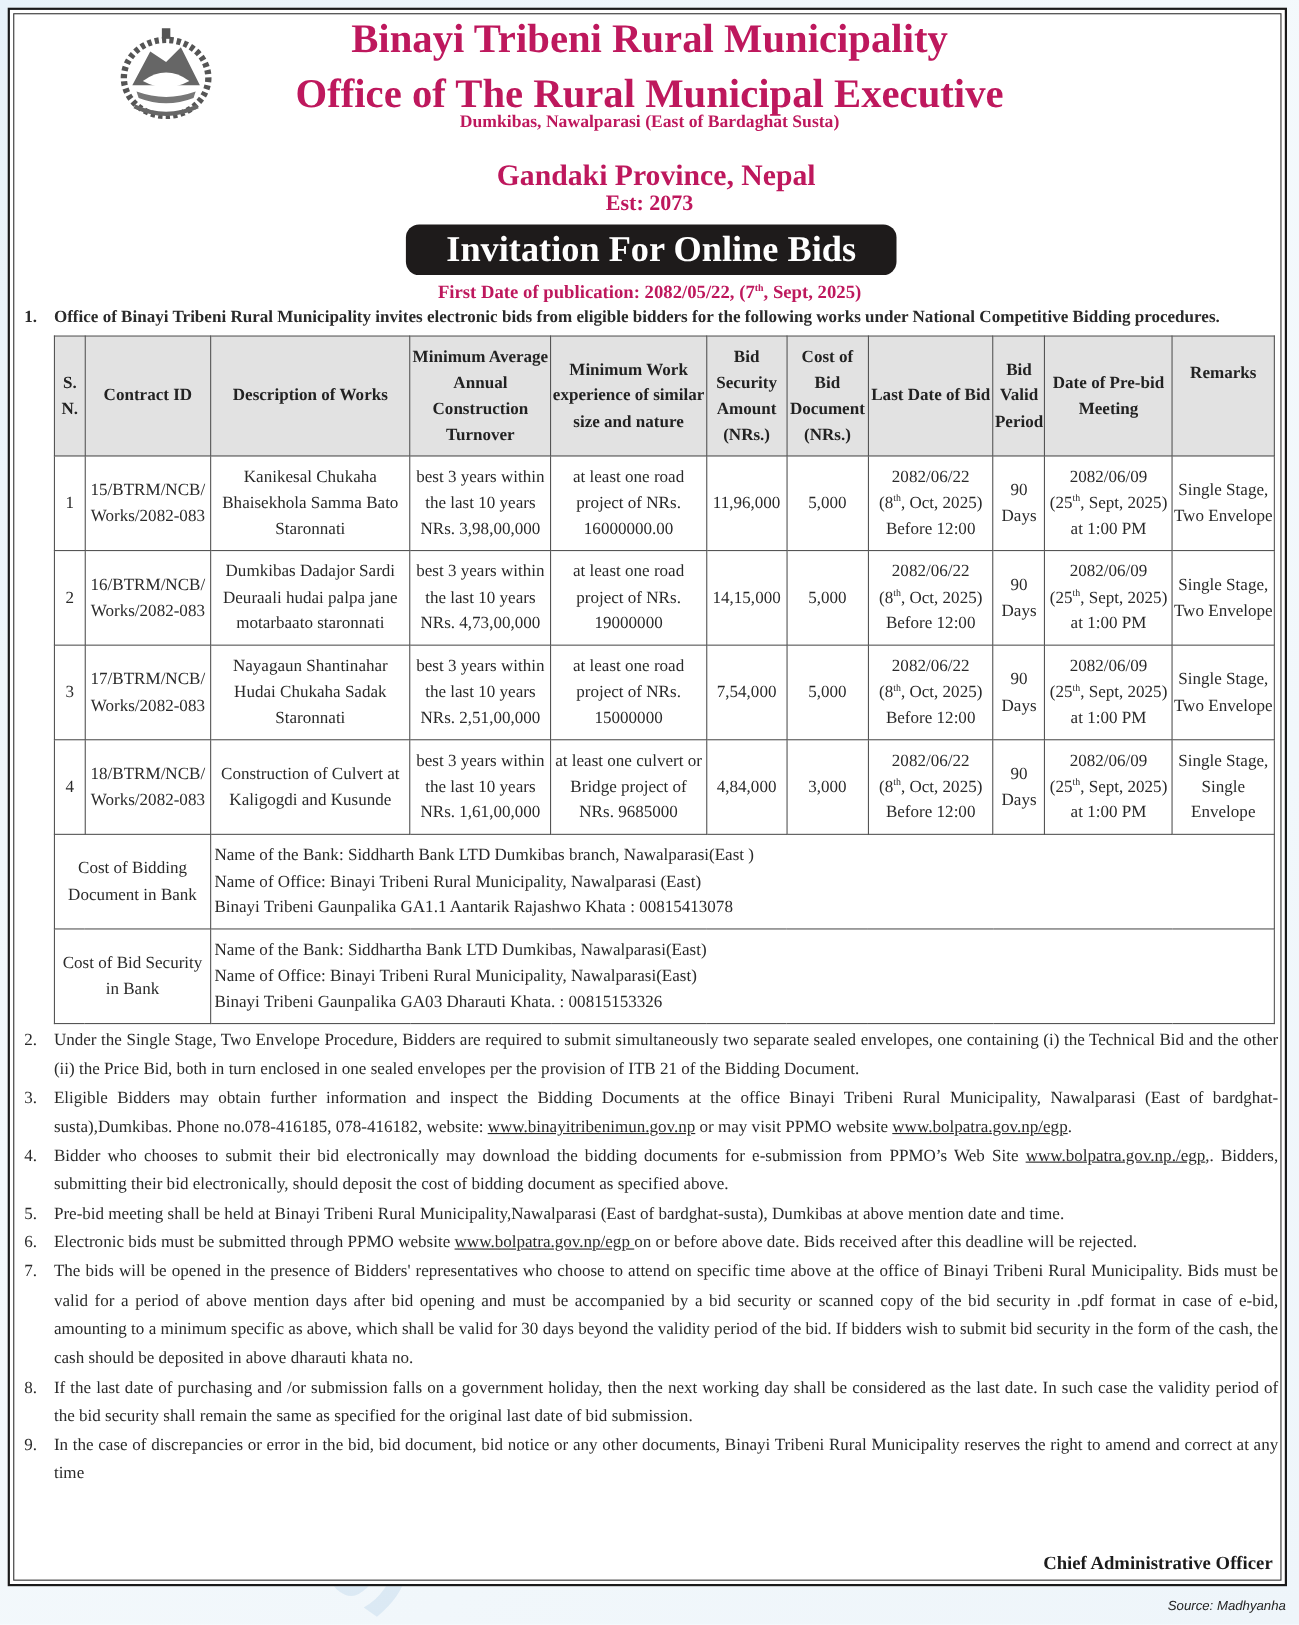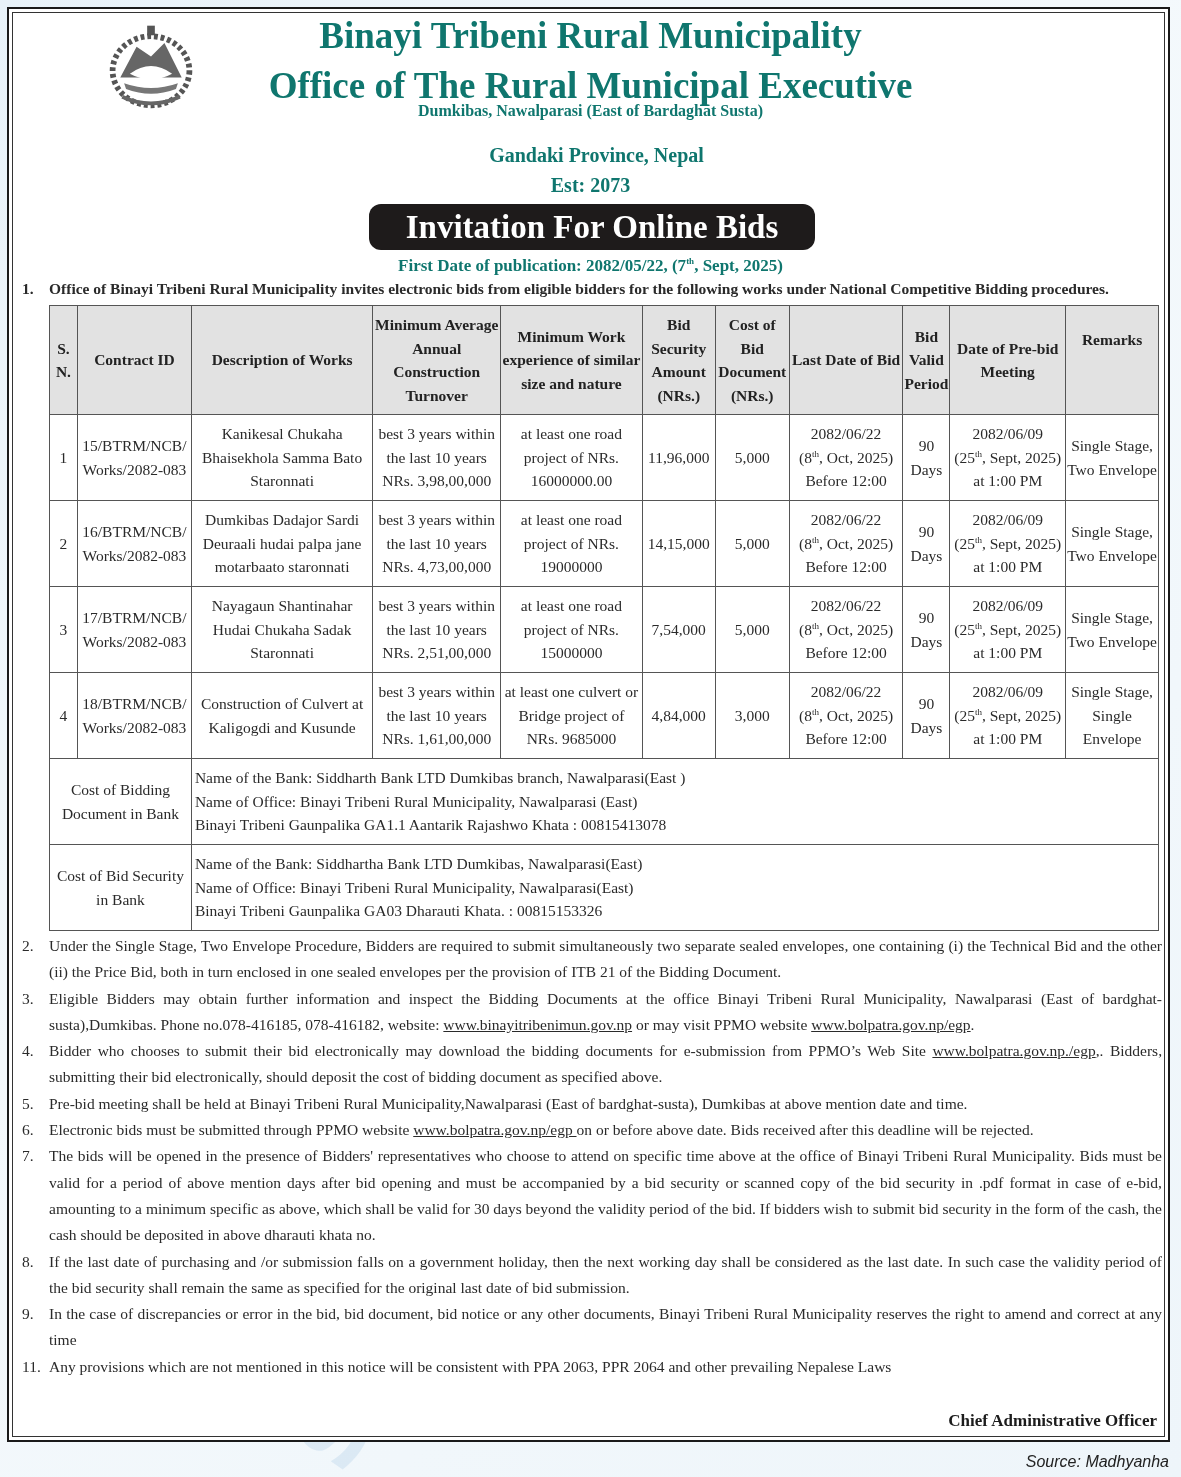--- a/index.html
+++ b/index.html
@@ -19,25 +19,25 @@
     border: 1px solid #333;
   }
   .watermark {
     position: absolute; pointer-events: none; color: rgba(120,170,215,0.18);
     font-family: "DejaVu Sans", sans-serif; font-weight: bold;
     font-size: 110px; transform: rotate(-55deg); white-space: nowrap;
   }
   .emblem {
     position: absolute; left: 103px; top: 18px; width: 96px; height: 96px;
   }
-  .hdr { position: absolute; left: 0; width: 1181px; text-align: center; font-weight: bold; color: #0f766e; }
+  .hdr { position: absolute; left: 0; width: 1181px; text-align: center; font-weight: bold; color: #be185d; }
   .h1 { top: 14px; font-size: 37px; left: 0; }
   .h2 { top: 64px; font-size: 37px; }
   .h3 { top: 102px; font-size: 16px; }
-  .h4 { top: 144px; font-size: 20px; padding-left: 12px; }
+  .h4 { top: 144px; font-size: 27px; padding-left: 12px; }
   .h5 { top: 174px; font-size: 20px; }
   .title-box {
     position: absolute; left: 369px; top: 204px; width: 446px; height: 46px;
     background: #1e1b1b; color: #fff; font-weight: bold; font-size: 33px;
     display: flex; align-items: center; justify-content: center; border-radius: 12px;
   }
   .pubdate { top: 256px; font-size: 17px; }
   .pubdate sup, .cell sup { font-size: 9px; vertical-align: super; line-height: 0; }
   .para1 {
     position: absolute; left: 22px; top: 280px; font-size: 15.5px; white-space: nowrap; color: #2a2a2a; font-weight: bold;
@@ -63,21 +63,21 @@
   .note { display: flex; line-height: 26.3px; }
   .note .num { width: 27px; flex: 0 0 27px; }
   .note .txt { flex: 1; text-align: justify; }
   .note .txt u { text-decoration: underline; }
 
   .signature {
     position: absolute; right: 24px; top: 1411px; font-weight: bold; font-size: 17px; color: #1c1c1c;
   }
   .source {
     position: absolute; right: 12px; top: 1453px; font-family: "Liberation Sans", sans-serif;
-    font-style: italic; font-size: 16px; color: #222;
+    font-style: italic; font-size: 12px; color: #222;
   }
 </style>
 </head>
 <body>
 
 <div class="watermark" style="left:330px; top:560px;">suchana</div>
 <div class="watermark" style="left:200px; top:1180px;">suchana</div>
 
 <div class="frame-outer">
   <div class="frame-inner"></div>
@@ -235,20 +235,16 @@
       <span class="txt"><span>The bids will be opened in the presence of Bidders' representatives who choose to attend on specific time above at the office of Binayi Tribeni Rural Municipality. Bids must be valid for a period of above mention days after bid opening and must be accompanied by a bid security or scanned copy of the bid security in .pdf format in case of e-bid, amounting to a minimum specific as above, which shall be valid for 30 days beyond the validity period of the bid. If bidders wish to submit bid security in the form of the cash, the cash should be deposited in above dharauti khata no.</span></span>
     </div>
     <div class="note">
       <span class="num">8.</span>
       <span class="txt"><span>If the last date of purchasing and /or submission falls on a government holiday, then the next working day shall be considered as the last date. In such case the validity period of the bid security shall remain the same as specified for the original last date of bid submission.</span></span>
     </div>
     <div class="note">
       <span class="num">9.</span>
       <span class="txt"><span>In the case of discrepancies or error in the bid, bid document, bid notice or any other documents, Binayi Tribeni Rural Municipality reserves the right to amend and correct at any time</span></span>
     </div>
-    <div class="note">
-      <span class="num">11.</span>
-      <span class="txt"><span>Any provisions which are not mentioned in this notice will be consistent with PPA 2063, PPR 2064 and other prevailing Nepalese Laws</span></span>
-    </div>
   </div>
 
 <div class="signature">Chief Administrative Officer</div>
 <div class="source">Source: Madhyanha</div>
 
 </body></html>

